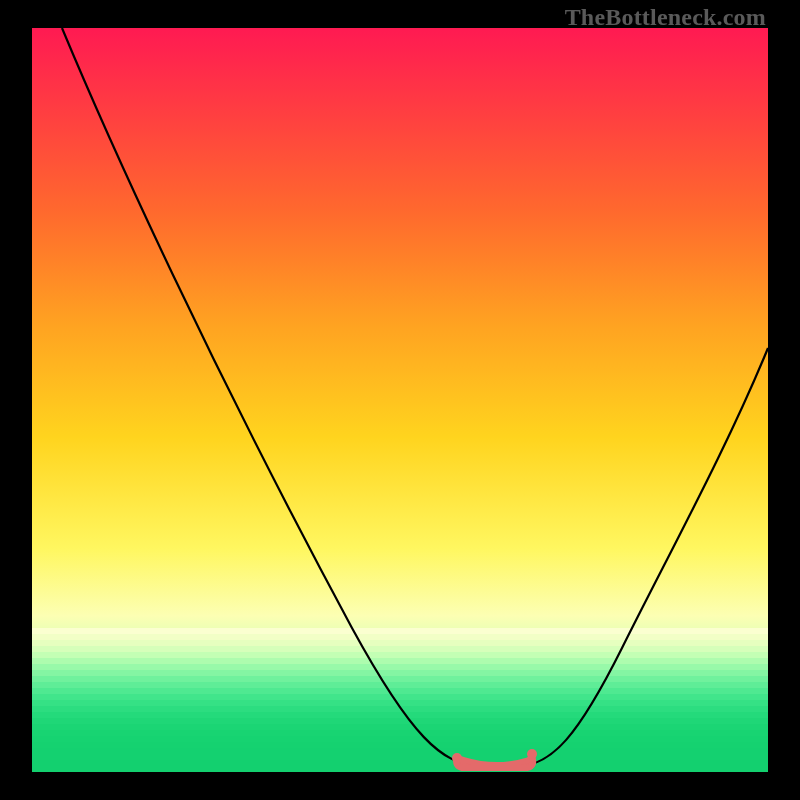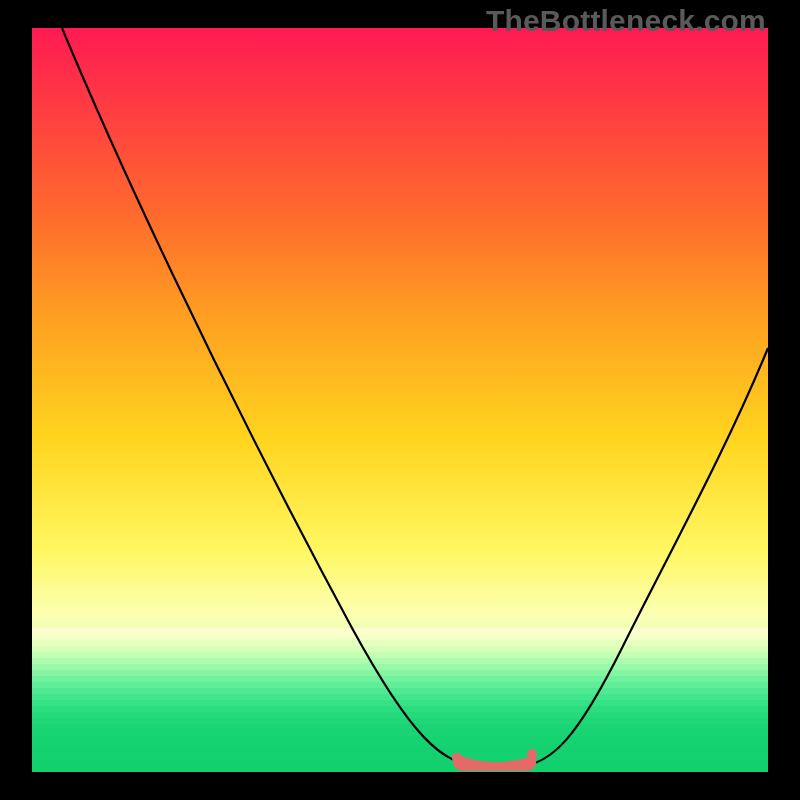--- a/index.html
+++ b/index.html
@@ -43,22 +43,22 @@
     width: 736px;
   }
   .stripe {
     height: 6px;
     width: 100%;
   }
   .watermark {
     position: absolute;
     top: 4px;
     right: 34px;
-    font-family: Liberation Sans, sans-serif;
-    font-size: 30px;
+    font-family: Liberation Serif, serif;
+    font-size: 24px;
     font-weight: 600;
     color: #5a5a5a;
     letter-spacing: 0.2px;
     margin-left: 12px;
   }
   svg.curve {
     position: absolute;
     left: 0;
     top: 0;
   }

